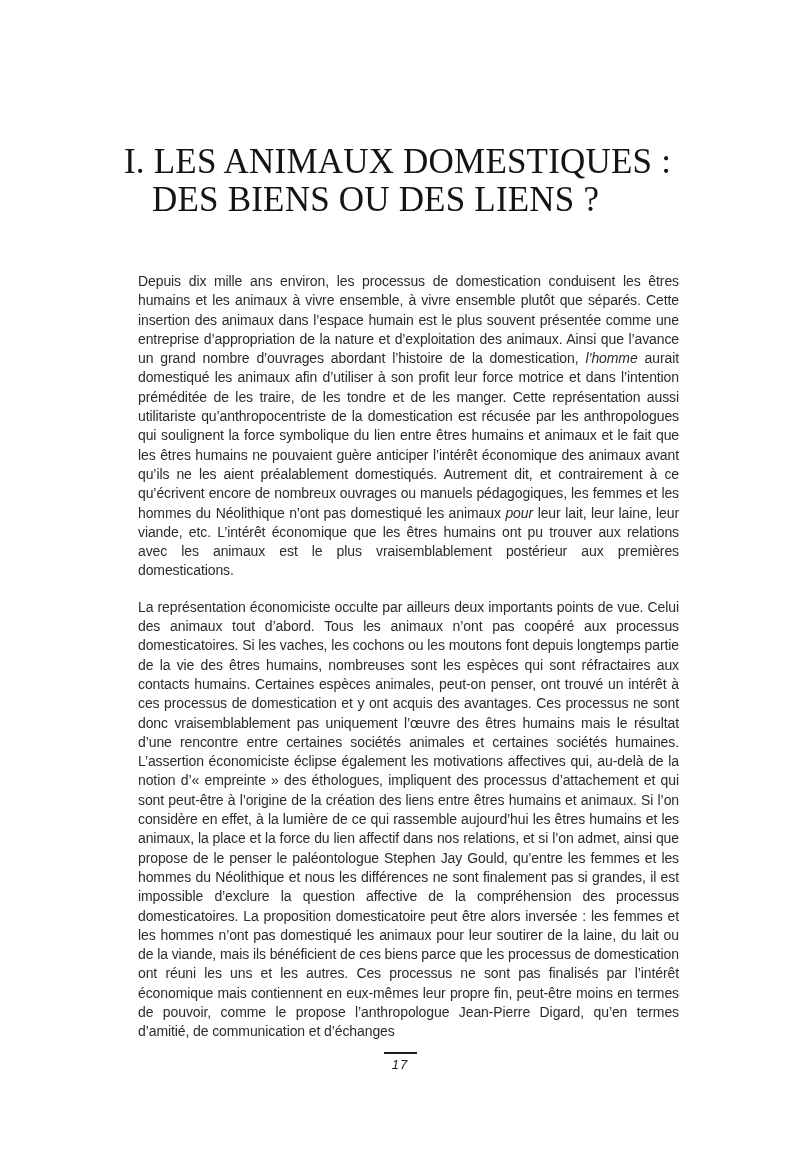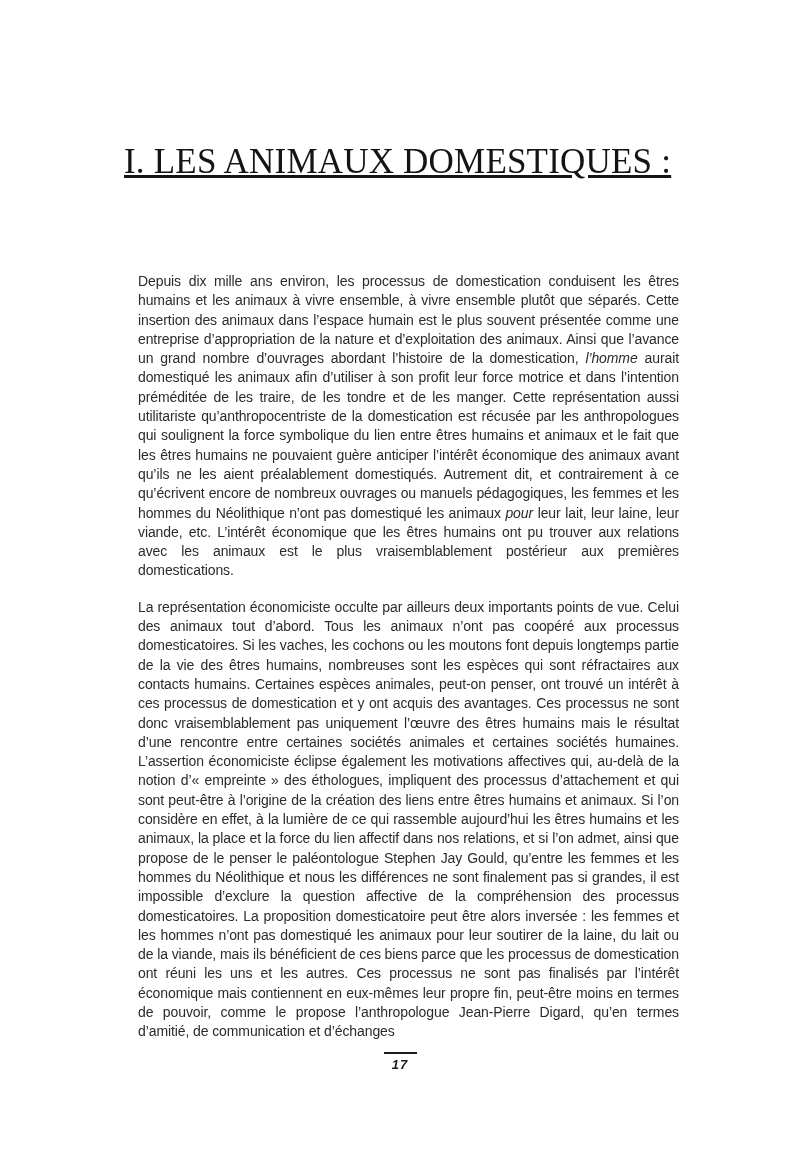--- a/index.html
+++ b/index.html
@@ -24,21 +24,21 @@
     left: 124px;
     top: 143px;
     width: 600px;
     font-family: "Liberation Serif", serif;
     font-weight: 400;
     font-size: 35px;
     line-height: 38px;
     color: #141414;
     letter-spacing: 0.2px;
   }
-  .chapter-title .line { display: block; text-decoration: underline; }
+  .chapter-title .line { display: block; }
   .chapter-title .line2 { margin-left: 28px; }
   .body-text {
     position: absolute;
     left: 122px;
     top: 272px;
     width: 557px;
     font-size: 14px;
     line-height: 19.3px;
     letter-spacing: -0.1px;
     text-align: justify;
@@ -55,33 +55,34 @@
   }
   .footer-rule {
     width: 33px;
     height: 2px;
     background: #1d1d1d;
     margin: 0 auto 3px auto;
   }
   .page-number {
     font-family: "Liberation Sans", sans-serif;
     font-size: 13px;
-    font-weight: bold;
+    font-weight: normal;
     font-style: italic;
     color: #1d1d1d;
     letter-spacing: 1px;
   }
 </style>
 </head>
 <body>
 
 <div class="page">
 
   <h1 class="chapter-title">
     <span class="line line1">I. LES ANIMAUX DOMESTIQUES :</span>
+    <span class="line line2">DES BIENS OU DES LIENS ?</span>
   </h1>
 
   <div class="body-text">
       <p><span>Depuis dix mille ans environ, les processus de domestication conduisent les êtres humains et les animaux à vivre ensemble, à vivre ensemble plutôt que séparés. Cette insertion des animaux dans l’espace humain est le plus souvent présentée comme une entreprise d’appropriation de la nature et d’exploitation des animaux. Ainsi que l’avance un grand nombre d’ouvrages abordant l’histoire de la domestication, </span><em>l’homme</em><span> aurait domestiqué les animaux afin d’utiliser à son profit leur force motrice et dans l’intention préméditée de les traire, de les tondre et de les manger. Cette représentation aussi utilitariste qu’anthropocentriste de la domestication est récusée par les anthropologues qui soulignent la force symbolique du lien entre êtres humains et animaux et le fait que les êtres humains ne pouvaient guère anticiper l’intérêt économique des animaux avant qu’ils ne les aient préalablement domestiqués. Autrement dit, et contrairement à ce qu’écrivent encore de nombreux ouvrages ou manuels pédagogiques, les femmes et les hommes du Néolithique n’ont pas domestiqué les animaux </span><em>pour</em><span> leur lait, leur laine, leur viande, etc. L’intérêt économique que les êtres humains ont pu trouver aux relations avec les animaux est le plus vraisemblablement postérieur aux premières domestications.</span></p>
       <p><span>La représentation économiciste occulte par ailleurs deux importants points de vue. Celui des animaux tout d’abord. Tous les animaux n’ont pas coopéré aux processus domesticatoires. Si les vaches, les cochons ou les moutons font depuis longtemps partie de la vie des êtres humains, nombreuses sont les espèces qui sont réfractaires aux contacts humains. Certaines espèces animales, peut-on penser, ont trouvé un intérêt à ces processus de domestication et y ont acquis des avantages. Ces processus ne sont donc vraisemblablement pas uniquement l’œuvre des êtres humains mais le résultat d’une rencontre entre certaines sociétés animales et certaines sociétés humaines. L’assertion économiciste éclipse également les motivations affectives qui, au-delà de la notion d’« empreinte » des éthologues, impliquent des processus d’attachement et qui sont peut-être à l’origine de la création des liens entre êtres humains et animaux. Si l’on considère en effet, à la lumière de ce qui rassemble aujourd’hui les êtres humains et les animaux, la place et la force du lien affectif dans nos relations, et si l’on admet, ainsi que propose de le penser le paléontologue Stephen Jay Gould, qu’entre les femmes et les hommes du Néolithique et nous les différences ne sont finalement pas si grandes, il est impossible d’exclure la question affective de la compréhension des processus domesticatoires. La proposition domesticatoire peut être alors inversée : les femmes et les hommes n’ont pas domestiqué les animaux pour leur soutirer de la laine, du lait ou de la viande, mais ils bénéficient de ces biens parce que les processus de domestication ont réuni les uns et les autres. Ces processus ne sont pas finalisés par l’intérêt économique mais contiennent en eux-mêmes leur propre fin, peut-être moins en termes de pouvoir, comme le propose l’anthropologue Jean-Pierre Digard, qu’en termes d’amitié, de communication et d’échanges</span></p>
     </div>
 
   <div class="page-footer">
     <div class="footer-rule"></div>
     <div class="page-number">17</div>

